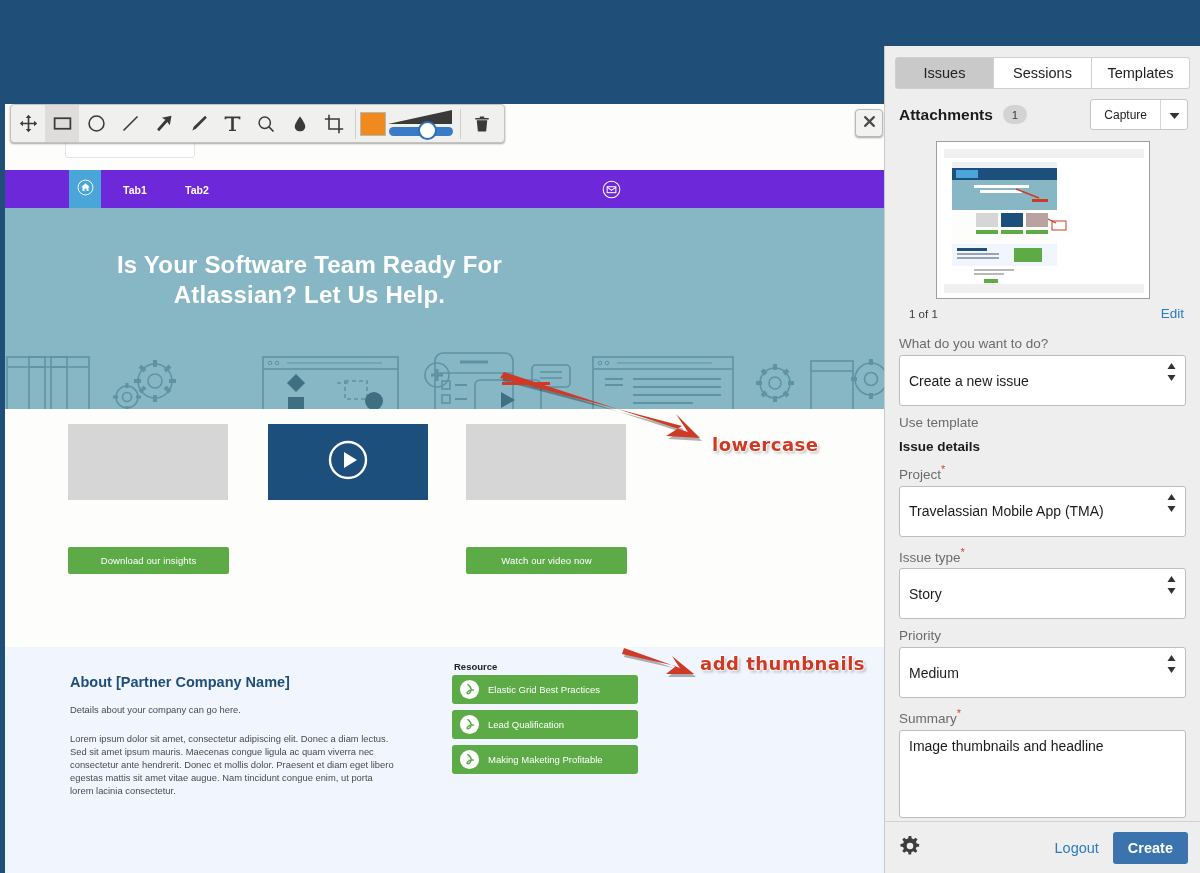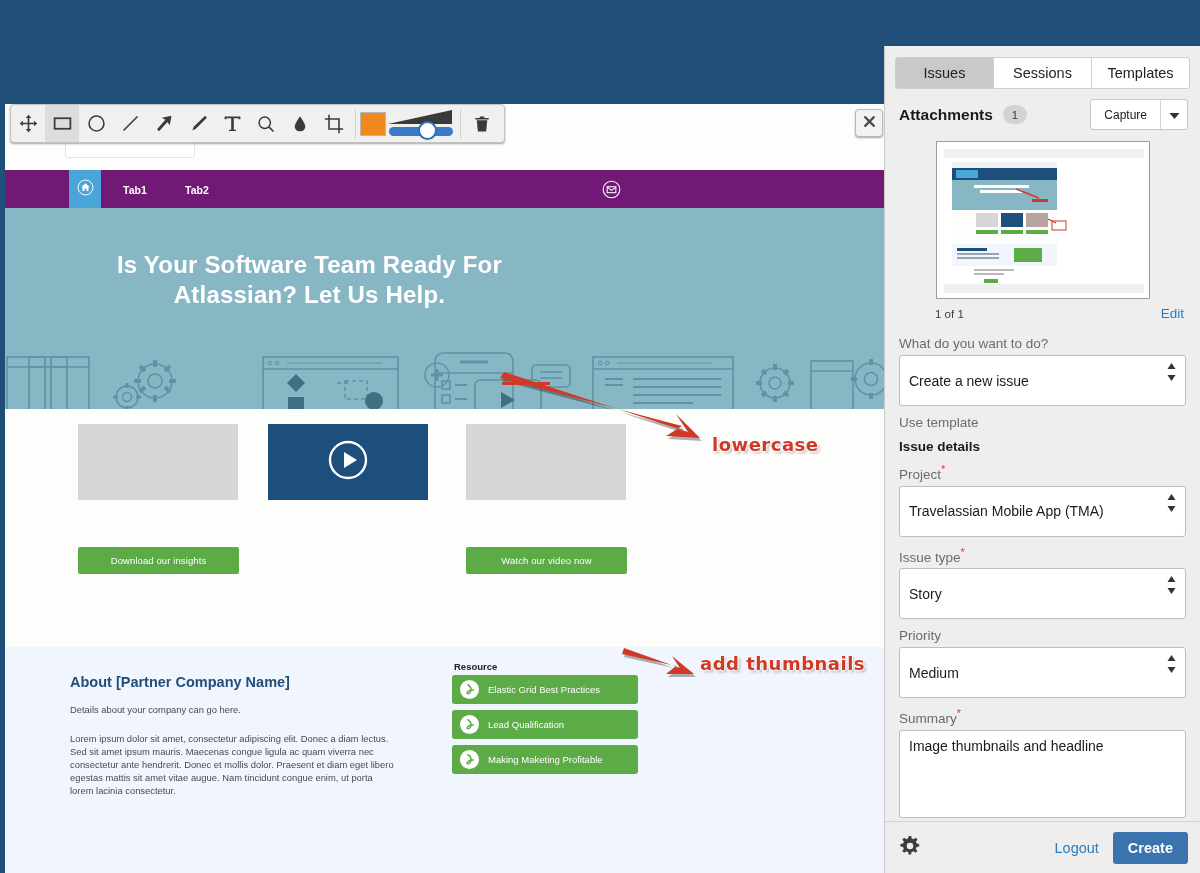--- a/index.html
+++ b/index.html
@@ -58,21 +58,21 @@
 
   
   .pg-header { height: 66px; background: #fdfdfb; position: relative; }
   #partner-logo {
     position: absolute; left: 60px; top: 14px; width: 130px; height: 40px;
     border: 1px solid #e4e4e4; border-radius: 3px; background: #fff;
     display: flex; align-items: center; justify-content: center;
     font-size: 9px; letter-spacing: 1.1px; color: #b6b6b6; font-weight: 600;
   }
   .pg-nav {
-    height: 38px; background: #701a75; display: flex; align-items: center; position: relative;
+    height: 38px; background: #6d28d9; display: flex; align-items: center; position: relative;
   }
   #home-cell {
     position: absolute; left: 64px; top: 0; width: 32px; height: 38px;
     background: #4aa5d8; display: flex; align-items: center; justify-content: center;
   }
   .nav-tab {
     color: #ffffff; font-size: 10.5px; font-weight: bold; position: absolute; top: 14px;
   }
   #nav-tab1 { left: 118px; }
   #nav-tab2 { left: 180px; }
@@ -90,21 +90,21 @@
 
   .pg-media { height: 238px; background: #fdfdfb; position: relative; }
   .media-col { position: absolute; top: 15px; }
   .media-box { width: 160px; height: 76px; background: #d6d6d6; }
   .media-box.video { background: #1d4f7c; display: flex; align-items: center; justify-content: center; }
   .media-btn {
     margin-top: 47px; width: 161px; height: 27px; background: #5cab46; border-radius: 2px;
     display: flex; align-items: center; justify-content: center;
     color: #fff; font-size: 9.5px; letter-spacing: .1px;
   }
-  #col1 { left: 73px; }
+  #col1 { left: 63px; }
   #col2 { left: 263px; }
   #col3 { left: 461px; }
 
   .pg-about { background: #f1f5fe; position: absolute; left: 0; top: 543px; width: 879px; bottom: 0; }
   #about-title {
     position: absolute; left: 65px; top: 27px; color: #1f4e79; font-size: 14.5px; font-weight: bold;
   }
   #about-lead {
     position: absolute; left: 65px; top: 56px; width: 340px; color: #4a4a4a;
     font-size: 9.4px; line-height: 13px;
@@ -180,21 +180,21 @@
 
   #thumb-frame {
     margin: 5px auto 0 auto; width: 214px; height: 158px; background: #fff;
     border: 1px solid #9e9e9e; position: relative; overflow: hidden;
   }
   #thumb-inner { position: absolute; left: 7px; top: 7px; width: 200px; height: 144px; background: #fff; }
 
   #thumb-meta {
     display: flex; align-items: center; padding: 7px 16px 2px 16px;
   }
-  #thumb-pager { font-size: 11.5px; color: #3c3c3c; margin: 0 auto 0 34px; }
+  #thumb-pager { font-size: 11.5px; color: #3c3c3c; margin: 0 auto 0 8px; }
   #thumb-edit { font-size: 13.5px; color: #2a7bbf; cursor: pointer; margin-left: auto; }
 
   #form { padding: 4px 14px 0 14px; overflow: hidden; }
   .f-label { font-size: 13.5px; color: #6b6b6b; margin: 9px 0 4px 0; }
   .f-label.strong { color: #1b1b1b; font-weight: bold; }
   .req { color: #d04437; font-size: 11px; vertical-align: super; }
   .f-select {
     position: relative; height: 51px; background: #fff; border: 1px solid #bdbdbd; border-radius: 3px;
     display: flex; align-items: center; padding: 0 26px 0 9px; font-size: 14px; color: #1b1b1b;
     cursor: pointer;

